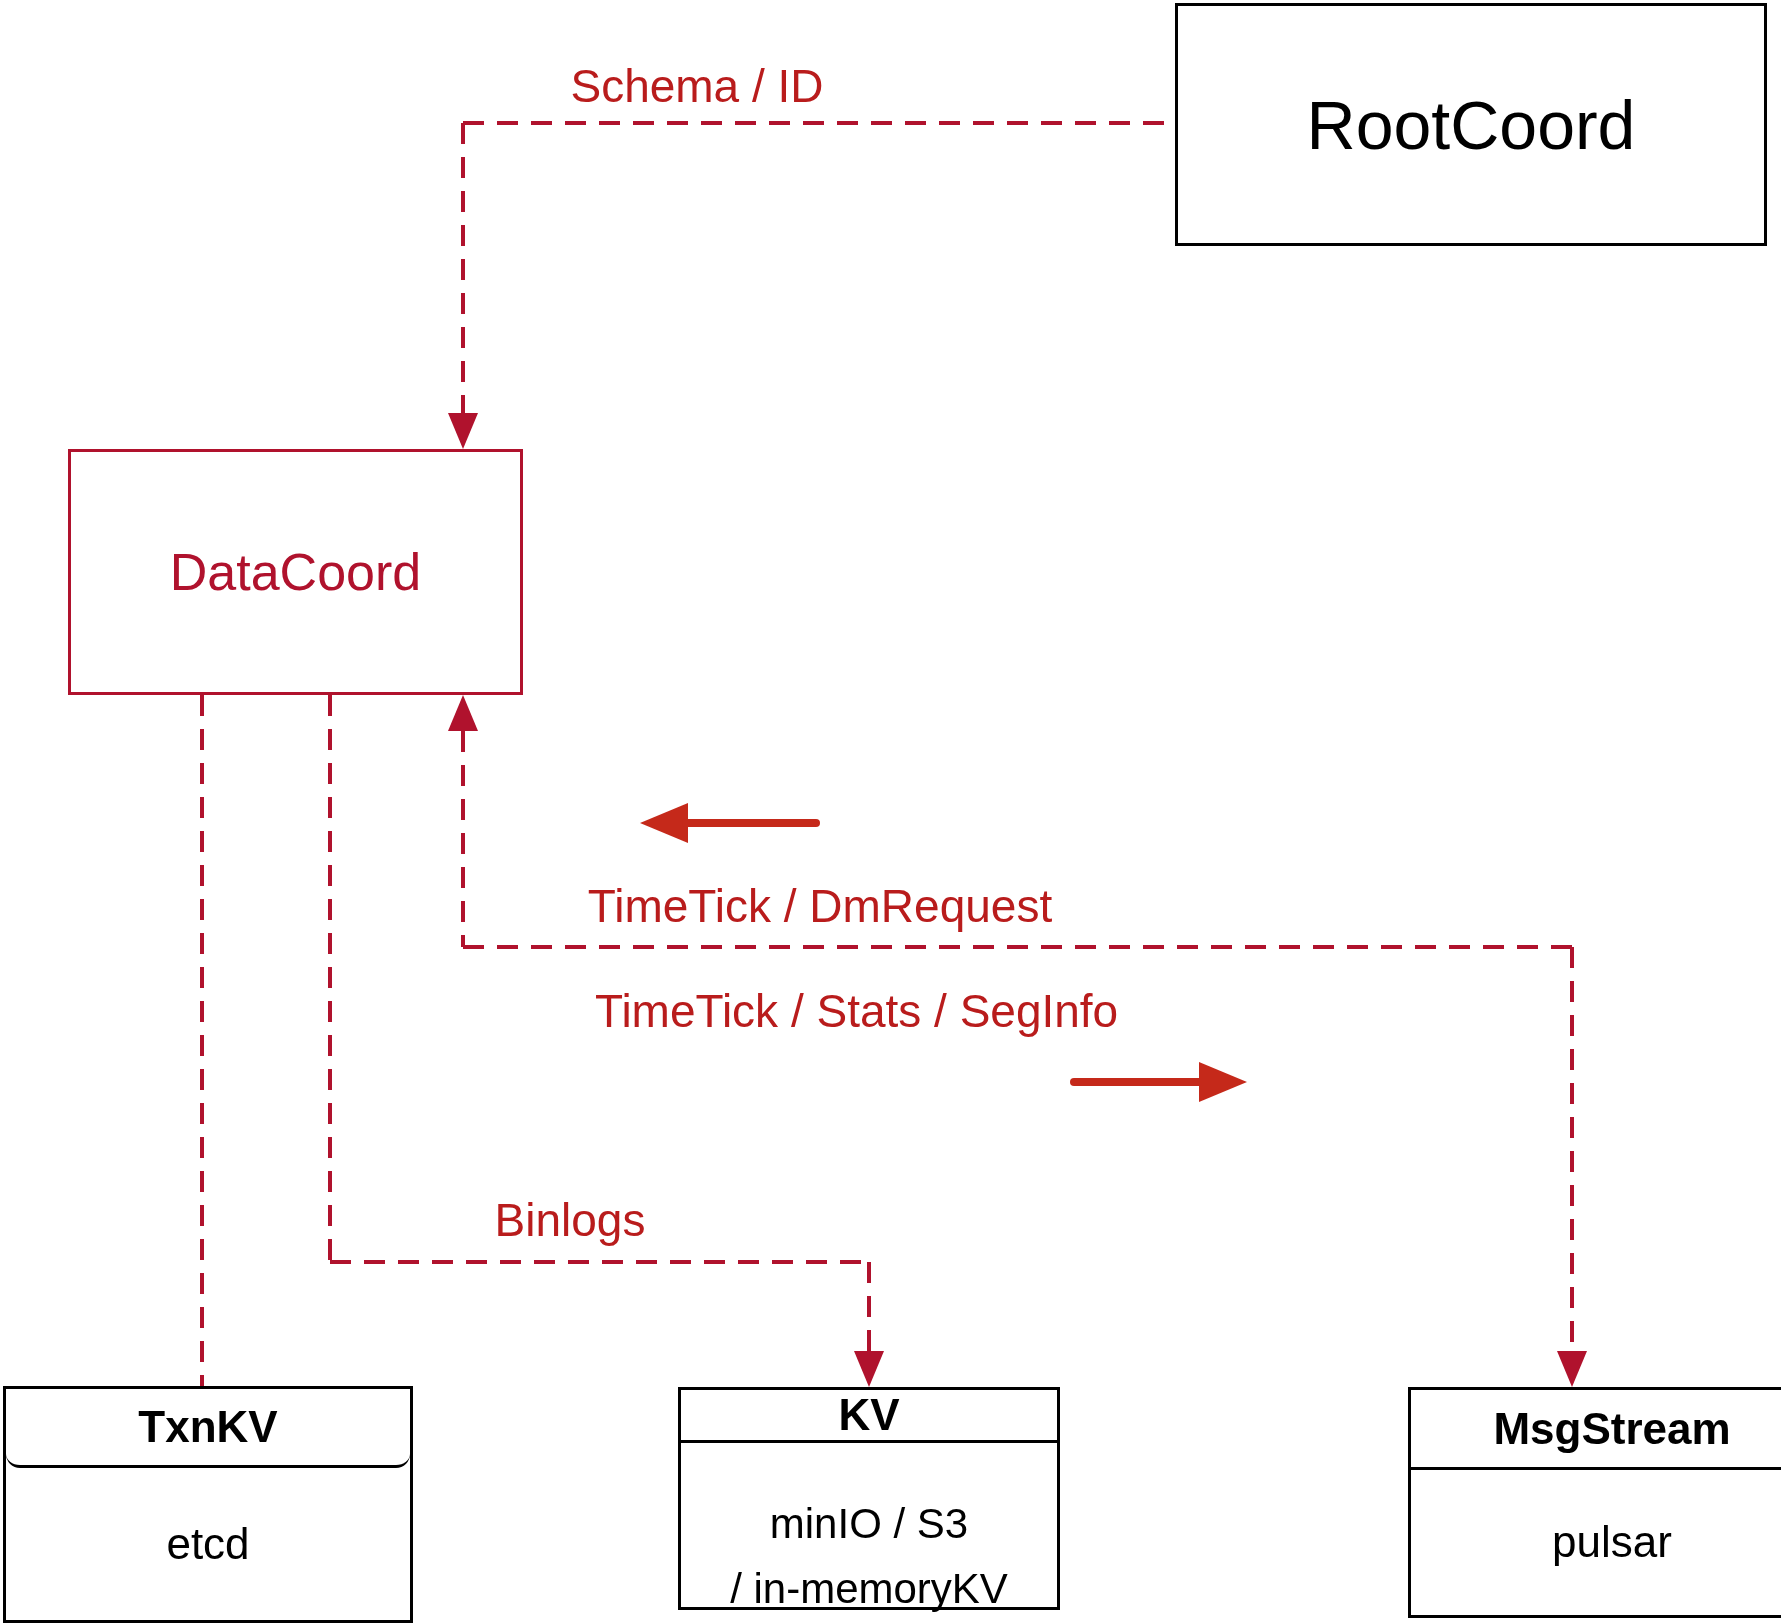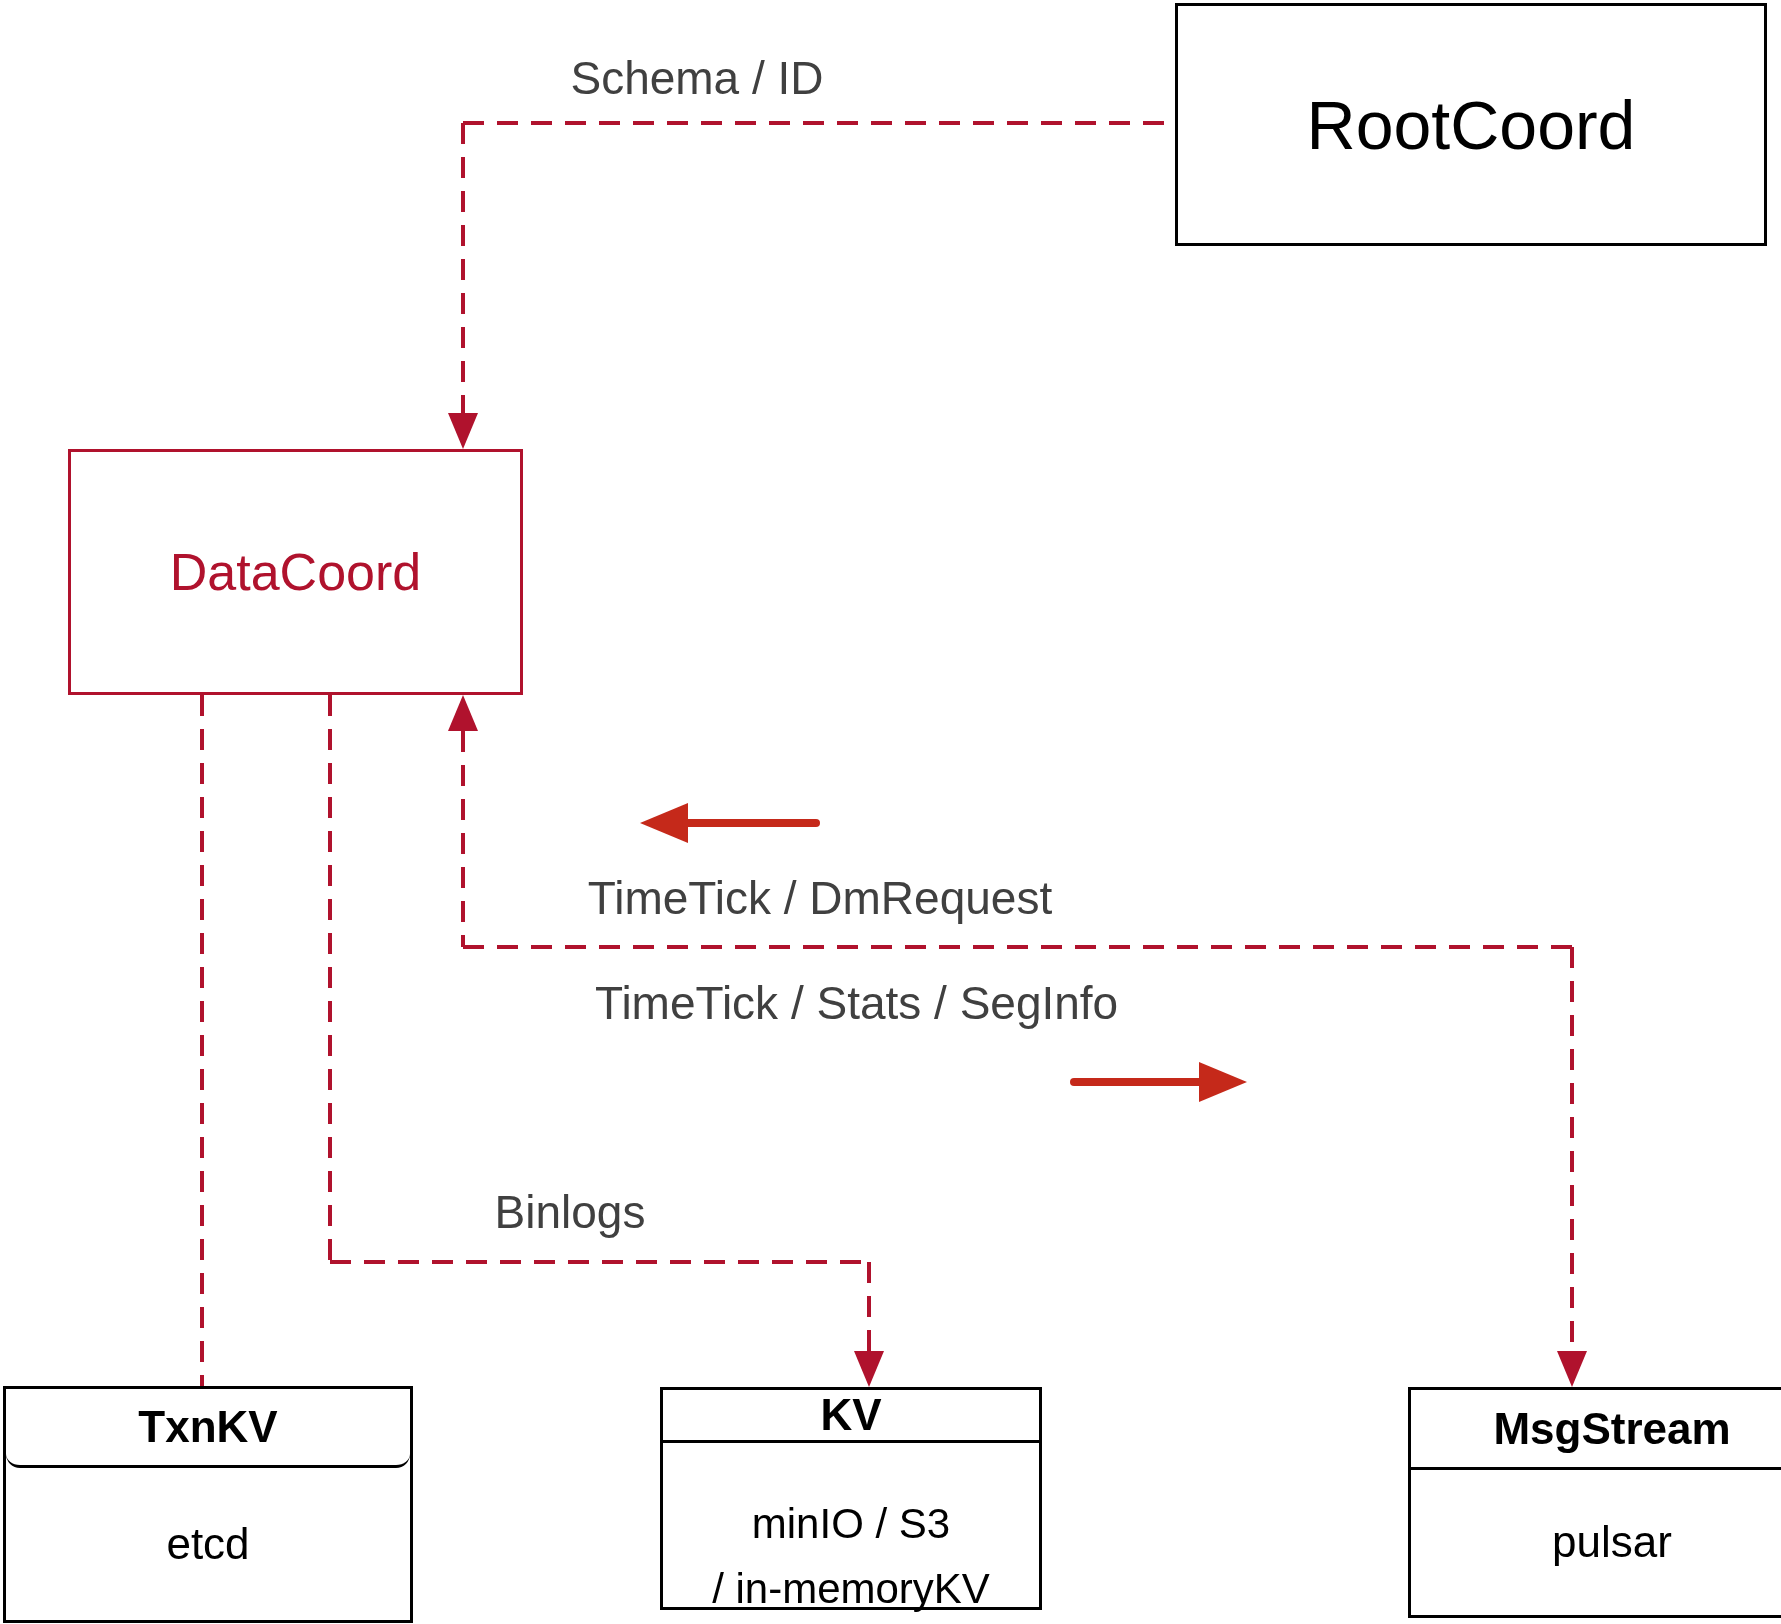--- a/index.html
+++ b/index.html
@@ -55,25 +55,26 @@
   }
   .datacoord {
     border-color: var(--line);
   }
   .datacoord .single {
     color: var(--line);
     font-size: 52px;
   }
   .lbl {
     position: absolute;
-    color: #404040;
+    color: #b91c1c;
     font-size: 46px;
     line-height: 1.15;
     text-align: center;
     white-space: nowrap;
+    margin-top: 8px;
   }
   .hdash {
     position: absolute;
     height: 4px;
     background: repeating-linear-gradient(90deg, var(--line) 0 21px, transparent 21px 34px);
   }
   .vdash {
     position: absolute;
     width: 4px;
     background: repeating-linear-gradient(180deg, var(--line) 0 21px, transparent 21px 34px);
@@ -126,21 +127,21 @@
     <div class="single">DataCoord</div>
   </div>
 
   <div class="node" style="left:3px; top:1386px; width:410px; height:237px;">
     <div class="hdr" style="height:79px;border-radius:14px;">TxnKV</div>
     <div class="bdy">
       <span>etcd</span>
     </div>
   </div>
 
-  <div class="node" style="left:660px; top:1387px; width:382px; height:223px;gap:48px;">
+  <div class="node" style="left:678px; top:1387px; width:382px; height:223px;gap:48px;">
     <div class="hdr" style="height:78px;">KV</div>
     <div class="bdy" style="font-size:42px;">
       <span>minIO / S3</span>
       <span>/ in-memoryKV</span>
     </div>
   </div>
 
   <div class="node" style="left:1368px; top:1387px; width:408px; height:231px;margin-left:40px;">
     <div class="hdr" style="height:80px;">MsgStream</div>
     <div class="bdy">

